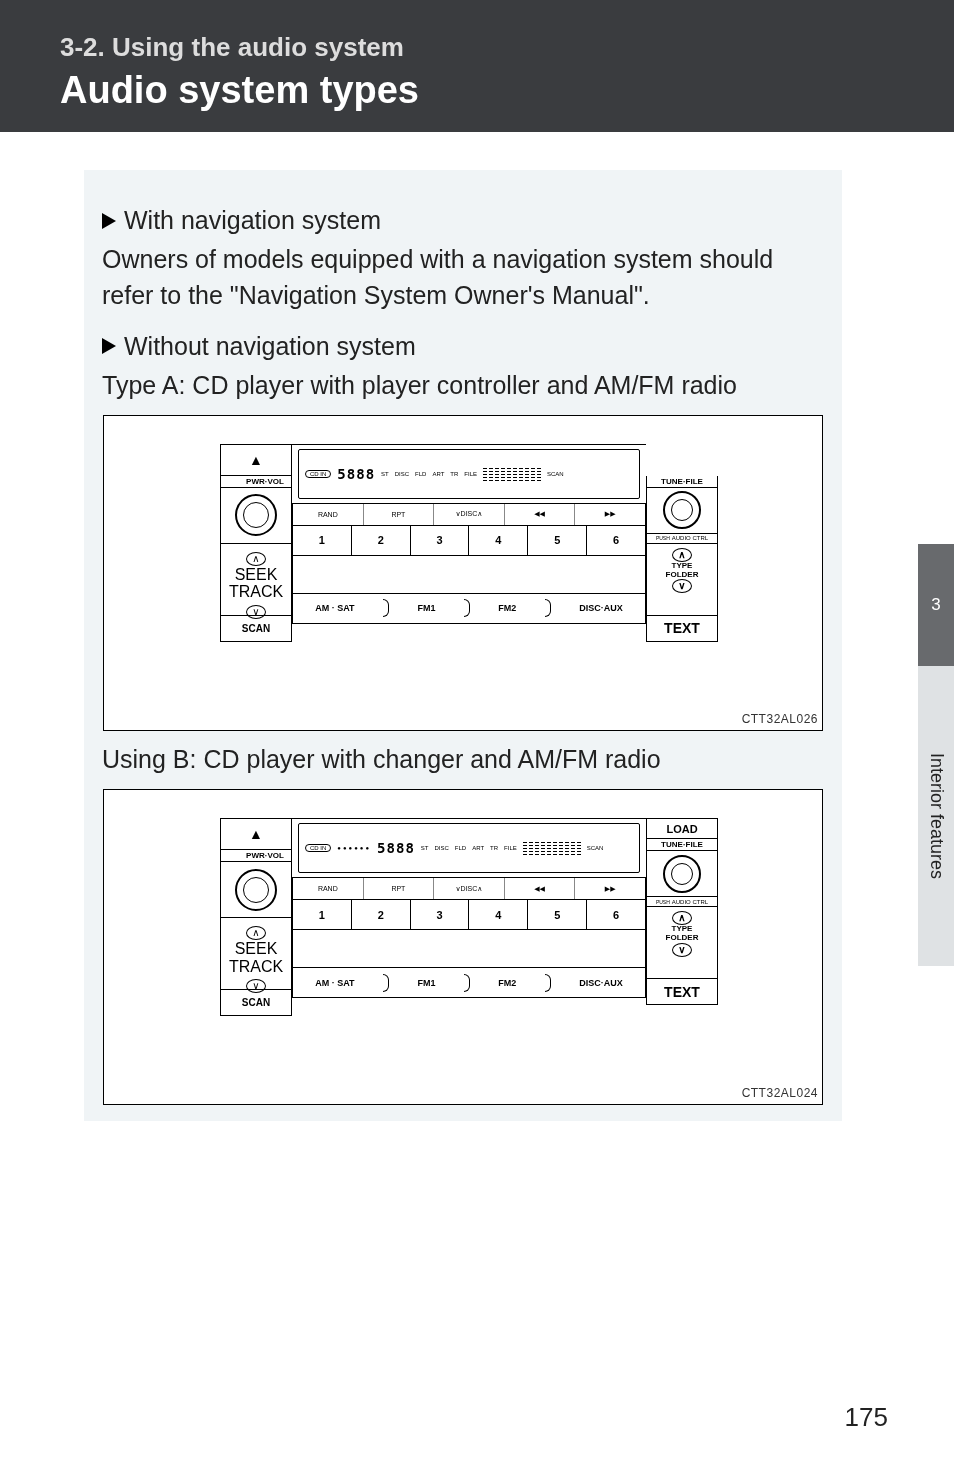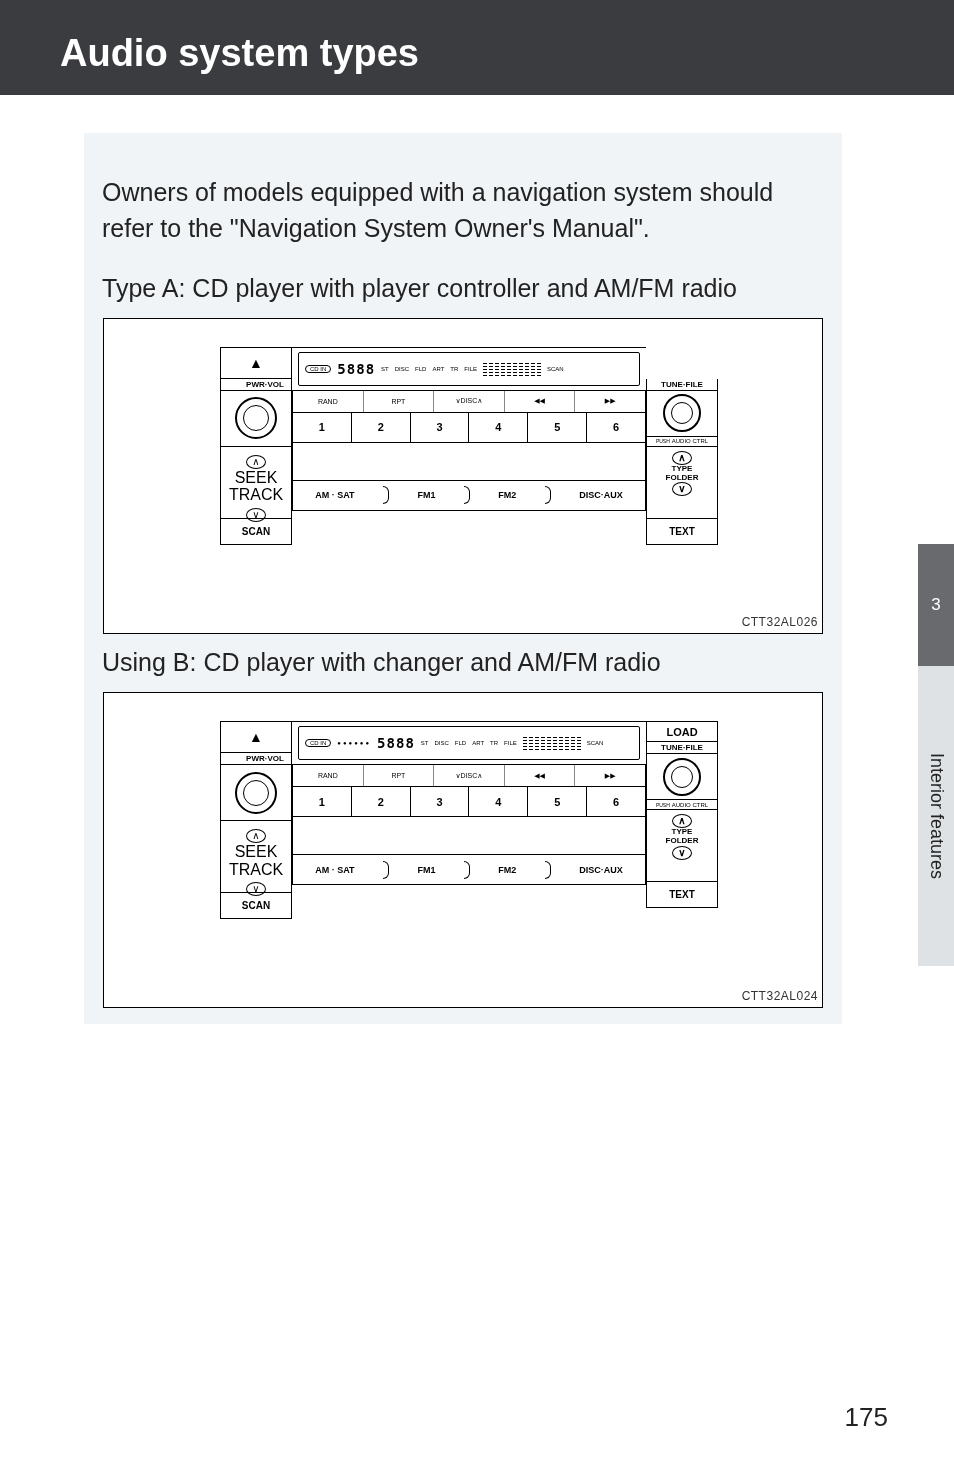--- a/index.html
+++ b/index.html
@@ -5,77 +5,86 @@
   * { box-sizing: border-box; margin: 0; padding: 0; }
   html, body { width: 954px; height: 1475px; font-family: Arial, Helvetica, sans-serif; background: #fff; }
   .page { position: relative; width: 954px; height: 1475px; }
   .header-band { background: #3a3c3f; color: #fff; padding: 32px 0 20px 60px; }
   .section-num { font-size: 26px; font-weight: bold; margin-bottom: 6px; color: #ddd; }
   .page-title { font-size: 38px; font-weight: bold; color: #fff; }
   .content-box { background: #f0f4f6; margin: 38px 0 0 84px; width: 758px; padding: 18px 18px 14px 18px; }
   .bullet-row { display: flex; align-items: center; margin: 18px 0 6px 0; }
   .tri { width: 0; height: 0; border-top: 8px solid transparent; border-bottom: 8px solid transparent; border-left: 14px solid #000; margin-right: 8px; }
   .bullet-text { font-size: 25px; color: #222; }
-  .body-text { font-size: 25px; color: #222; line-height: 1.45; margin: 23px 0 10px 0; }
+  .body-text { font-size: 25px; color: #222; line-height: 1.45; margin: 6px 0 10px 0; }
   .figure { background: #fff; border: 1px solid #000; width: 720px; height: 316px; margin: 12px auto 2px auto; position: relative; }
   .imgid { position: absolute; right: 4px; bottom: 4px; font-size: 12px; color: #333; letter-spacing: 0.5px; }
   .radio { position: absolute; left: 116px; top: 28px; width: 498px; display: flex; }
   .col-left, .col-right { width: 72px; display: flex; flex-direction: column; }
   .col-mid { flex: 1; display: flex; flex-direction: column; }
   .cell { border: 1.6px solid #000; display: flex; flex-direction: column; align-items: center; justify-content: center; font-size: 9px; font-weight: bold; background: #fff; }
   .eject { height: 32px; font-size: 14px; }
   .pwrvol { height: 12px; font-size: 8px; border-top: none; padding-left: 18px; }
   .knobwrap { height: 56px; border: 1.6px solid #000; border-top: none; display:flex; align-items:center; justify-content:center; }
   .knob { width: 42px; height: 42px; border-radius: 50%; border: 2px solid #000; position:relative; }
   .knob::after { content:''; position:absolute; inset:6px; border-radius:50%; border:1.5px solid #000; }
   .seek-cell { height: 72px; border: 1.6px solid #000; border-top: none; text-align:center; line-height:1.1; padding-top:4px; }
   .arrow-oval { display:inline-block; width:20px; height:14px; border:1.5px solid #000; border-radius:50%; line-height:12px; font-size:10px; }
   .scan-cell { height: 26px; border:1.6px solid #000; border-top:none; font-size:10px; font-weight:bold; display:flex; align-items:center; justify-content:center;}
-  .lcd-out { height: 44px; border:1.6px solid #000; border-left:none; border-right:none; position:relative; }
+  .lcd-out { height: 60px; border:1.6px solid #000; border-left:none; border-right:none; position:relative; }
   .lcd-in { position:absolute; inset:4px 6px; border:1.5px solid #000; border-radius:2px; display:flex; align-items:center; padding:0 6px; gap:6px; overflow:hidden; }
   .lcd-pill { border:1px solid #000; border-radius:6px; font-size:6px; padding:0 4px; white-space:nowrap; }
   .lcd-seg { font-family: monospace; font-weight:bold; font-size:14px; letter-spacing:1px; }
   .lcd-tiny { font-size:6px; white-space:nowrap; }
   .lcd-bars { display:flex; gap:2px; }
   .lcd-bars span { width:4px; height:14px; background:repeating-linear-gradient(0deg,#000 0 1px, transparent 1px 3px); }
   .lcd-bottom { height:22px; border-left:none; border-right:none; border:1.6px solid #000; border-top:none; display:flex; font-size:7px; }
   .lcd-bottom div { flex:1; display:flex; align-items:center; justify-content:center; border-right:1px solid #888; }
   .lcd-bottom div:last-child { border-right:none; }
   .presets-row { height: 30px; display:flex; border-left:none; border-right:none; }
   .presets-row .p { flex:1; border:1.6px solid #000; border-left:none; border-top:none; font-size:11px; font-weight:bold; display:flex; align-items:center; justify-content:center; }
   .presets-row .p:first-child { border-left:1.6px solid #000; }
   .spacer { height:38px; border:1.6px solid #000; border-top:none; }
   .band-row { height:30px; border:1.6px solid #000; border-top:none; display:flex; align-items:center; justify-content:space-around; padding:0 6px; font-size:9px; font-weight:bold; }
   .band-item { position:relative; padding:0 4px; }
   .sep-round { width:6px; height:18px; border:1.5px solid #000; border-left:none; border-radius:0 10px 10px 0; }
   .load-cell { height:21px; font-size:11px; font-weight:bold; border:1.6px solid #000; display:flex; align-items:center; justify-content:center; }
   .tune-cell { height:12px; font-size:8px; font-weight:bold; border:1.6px solid #000; border-top:none; display:flex; align-items:center; justify-content:center; }
   .audio-ctrl { height:10px; font-size:6px; border:1.6px solid #000; border-top:none; display:flex; align-items:center; justify-content:center; }
   .type-cell { height:72px; border:1.6px solid #000; border-top:none; text-align:center; line-height:1.1; font-size:8px; font-weight:bold; padding-top:4px;}
-  .text-cell { height:26px; border:1.6px solid #000; border-top:none; font-size:10px; font-weight:bold; display:flex; align-items:center; justify-content:center;text-align:right;}
+  .text-cell { height:26px; border:1.6px solid #000; border-top:none; font-size:14px; font-weight:bold; display:flex; align-items:center; justify-content:center;text-align:right;}
   .side-tab { position:absolute; right:0; top:544px; width:36px; }
   .tab-dark { background:#686a6d; height:122px; display:flex; align-items:center; justify-content:center; }
   .tab-dark-num { color:#fff; font-size:17px; }
   .tab-light { background:#dfe2e4; height:300px; display:flex; align-items:center; justify-content:center; }
   .tab-light-text { writing-mode: vertical-rl; font-size:18px; color:#222; }
   .page-num { position:absolute; right:66px; bottom:42px; font-size:26px; color:#222; }
 </style>
 </head>
 <body>
 
 <div class="page">
 
   <div class="header-band">
+    <div class="section-num">3-2. Using the audio system</div>
     <div class="page-title">Audio system types</div>
   </div>
 
   <div class="content-box">
 
+    <div class="bullet-row">
+      <div class="tri"></div>
+      <div class="bullet-text">With navigation system</div>
+    </div>
     <div class="body-text">Owners of models equipped with a navigation system should refer to the "Navigation System Owner's Manual".</div>
 
+    <div class="bullet-row">
+      <div class="tri"></div>
+      <div class="bullet-text">Without navigation system</div>
+    </div>
     <div class="body-text">Type A: CD player with player controller and AM/FM radio</div>
 
     <div class="figure">
       <div class="radio">
 
         <div class="col-left">
           <div class="cell eject">
             <span class="eject-glyph">▲</span>
           </div>
           <div class="cell pwrvol">PWR·VOL</div>

